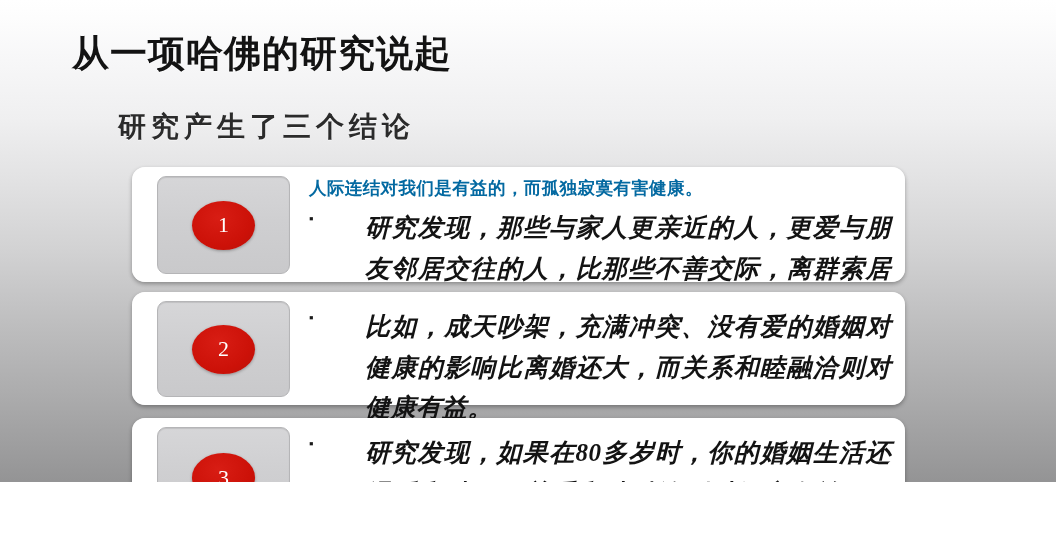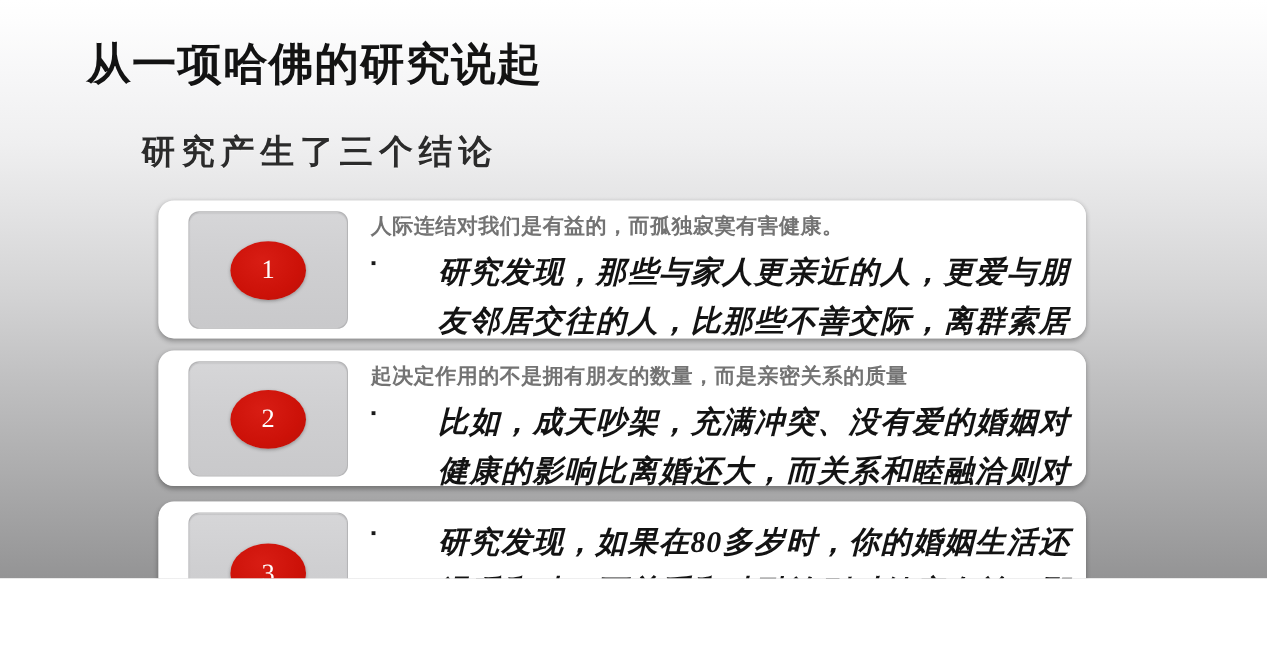--- a/index.html
+++ b/index.html
@@ -101,21 +101,21 @@
     font-family: "Liberation Serif", "DejaVu Serif", serif;
   }
 
   .card-body {
     position: absolute;
     left: 177px;
     right: 14px;
     top: 8px;
   }
   .headline {
-    color: #737373;
+    color: #0369a1;
     font-size: 17.5px;
     font-weight: bold;
     letter-spacing: 0.4px;
     line-height: 1.5;
     white-space: nowrap;
   }
   .bullet-row {
     display: flex;
     margin-top: 7px;
   }
@@ -160,21 +160,20 @@
         <span class="bullet-text">研究发现，那些与家人更亲近的人，更爱与朋友邻居交往的人，比那些不善交际，离群索居的人更快乐，更健康，更长寿。</span>
       </div>
     </div>
   </div>
 
   <div class="card card-2">
     <div class="badge-box">
       <div class="badge-circle">2</div>
     </div>
     <div class="card-body">
-      <div class="headline">起决定作用的不是拥有朋友的数量，而是亲密关系的质量</div>
       <div class="bullet-row">
         <span class="bullet-dot">▪</span>
         <span class="bullet-text">比如，成天吵架，充满冲突、没有爱的婚姻对健康的影响比离婚还大，而关系和睦融洽则对健康有益。</span>
       </div>
     </div>
   </div>
 
   <div class="card card-3">
     <div class="badge-box">
       <div class="badge-circle">3</div>

